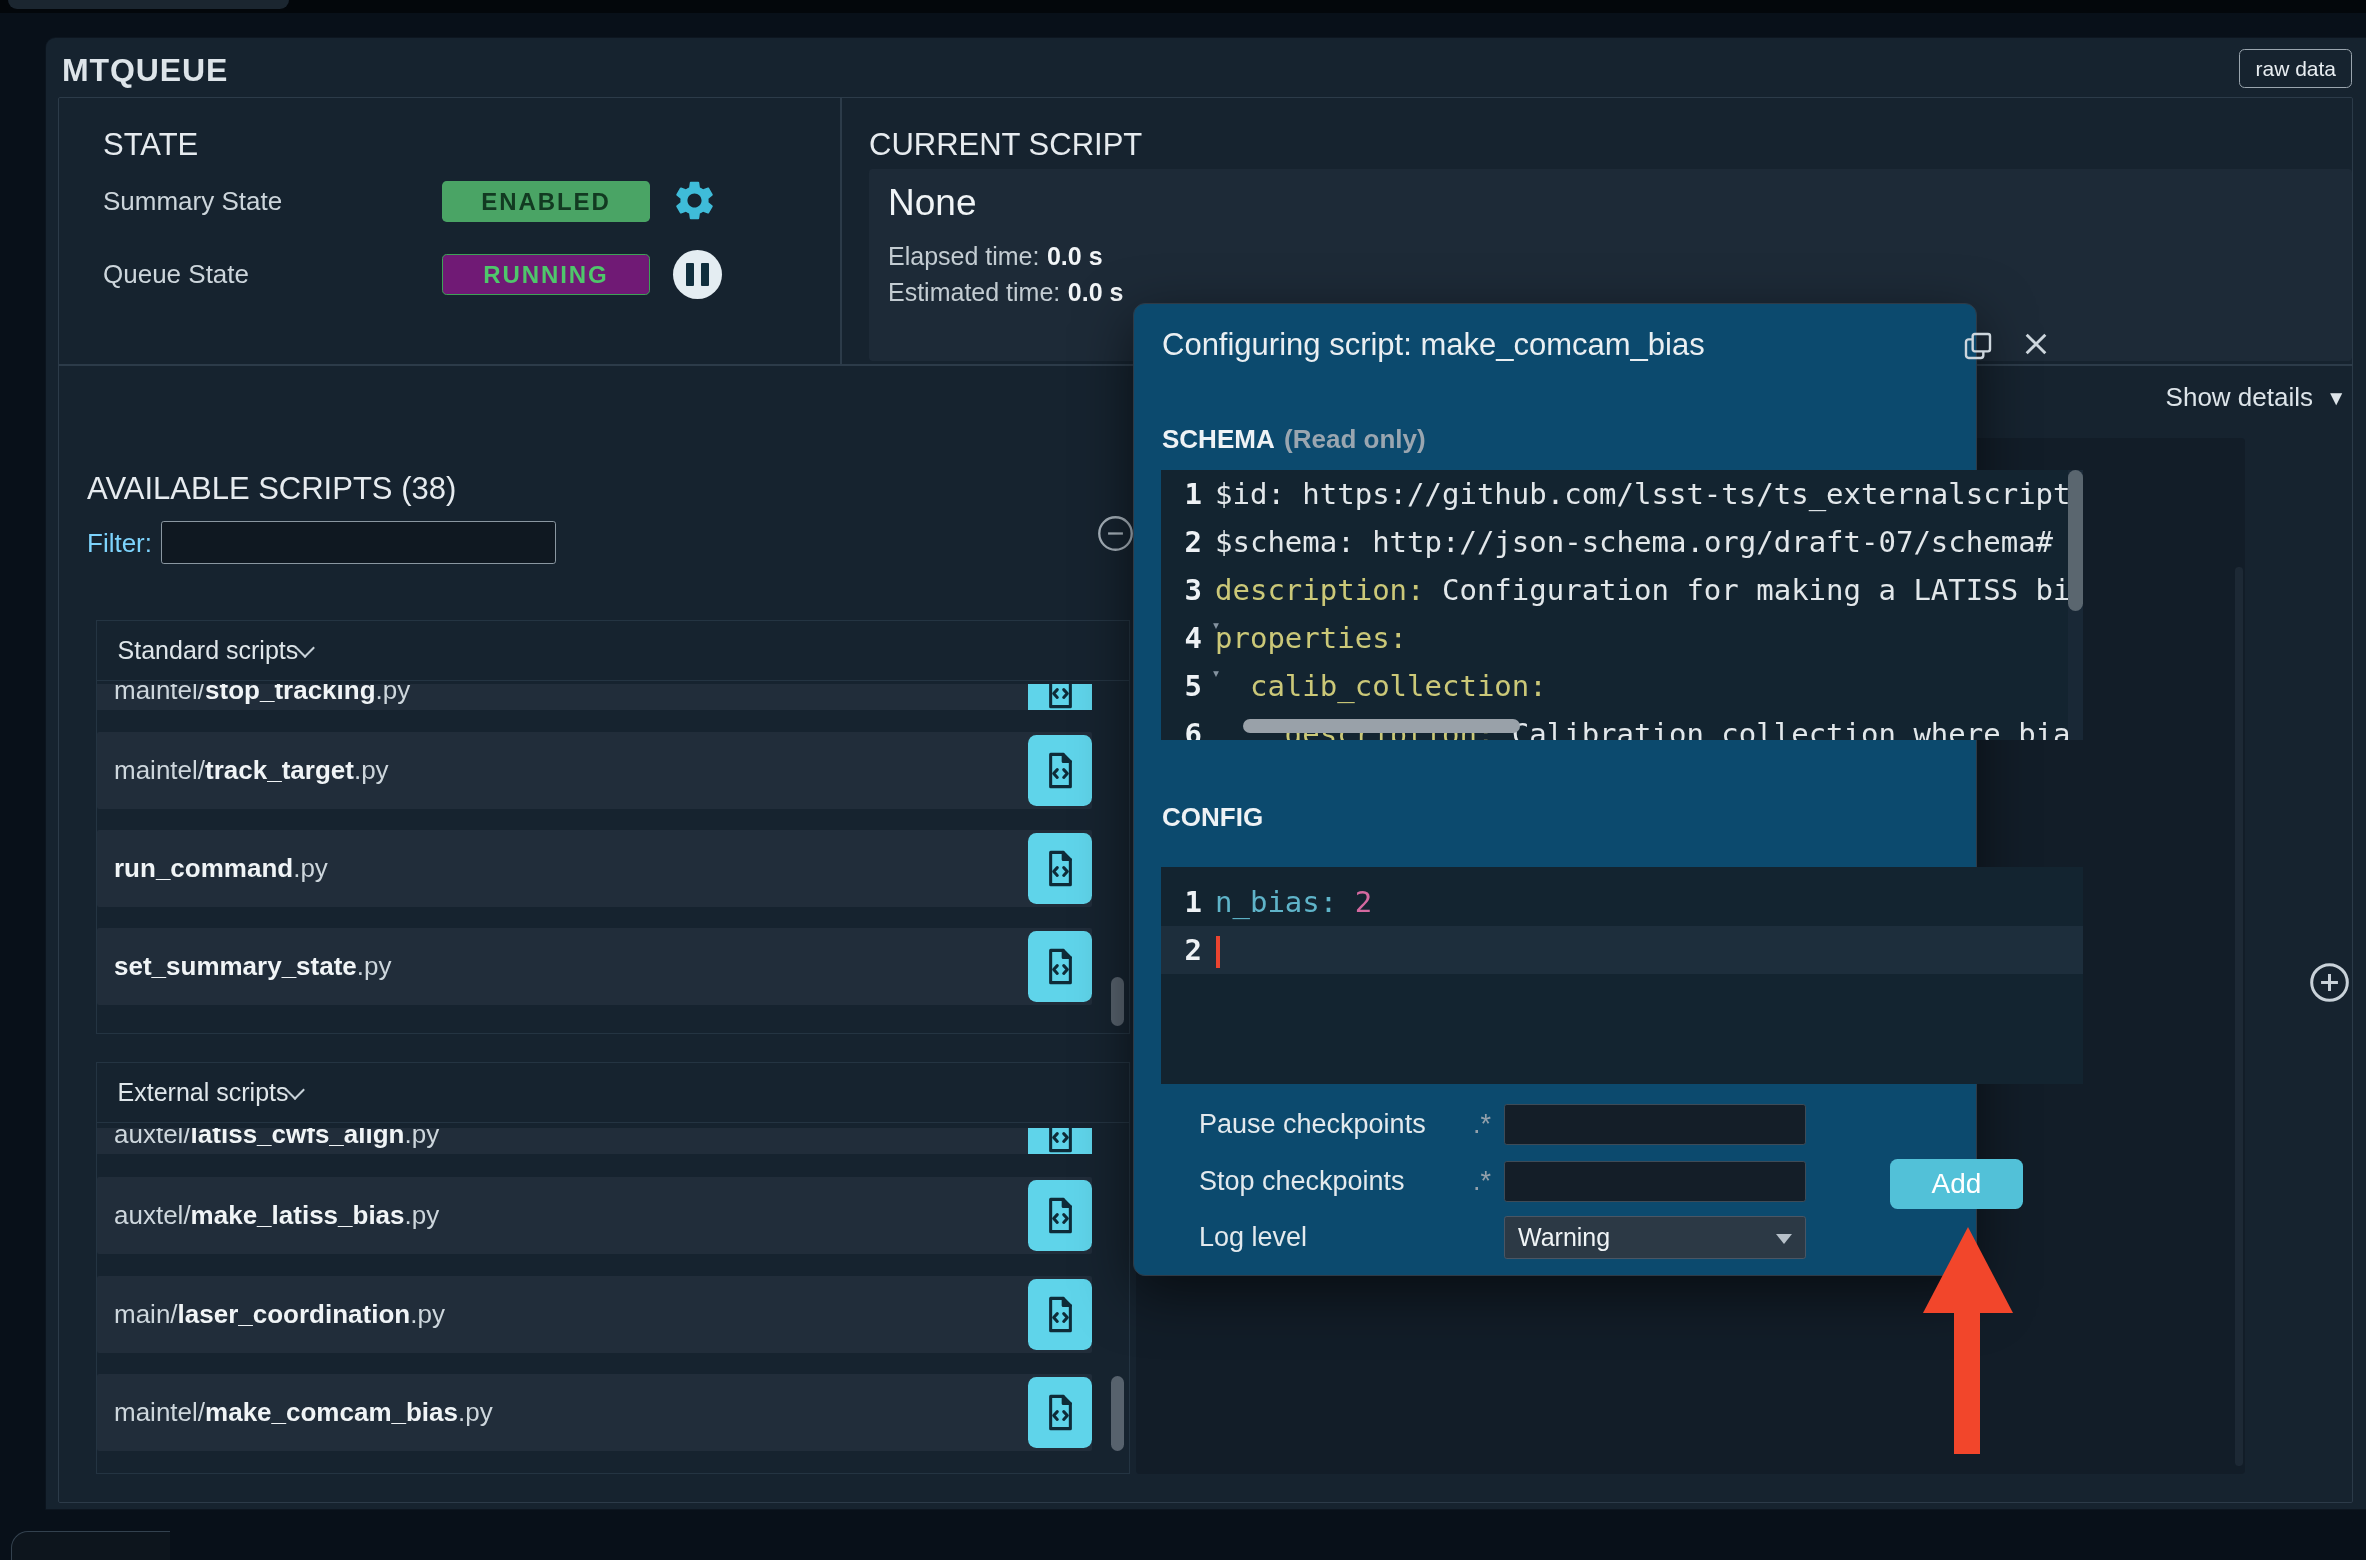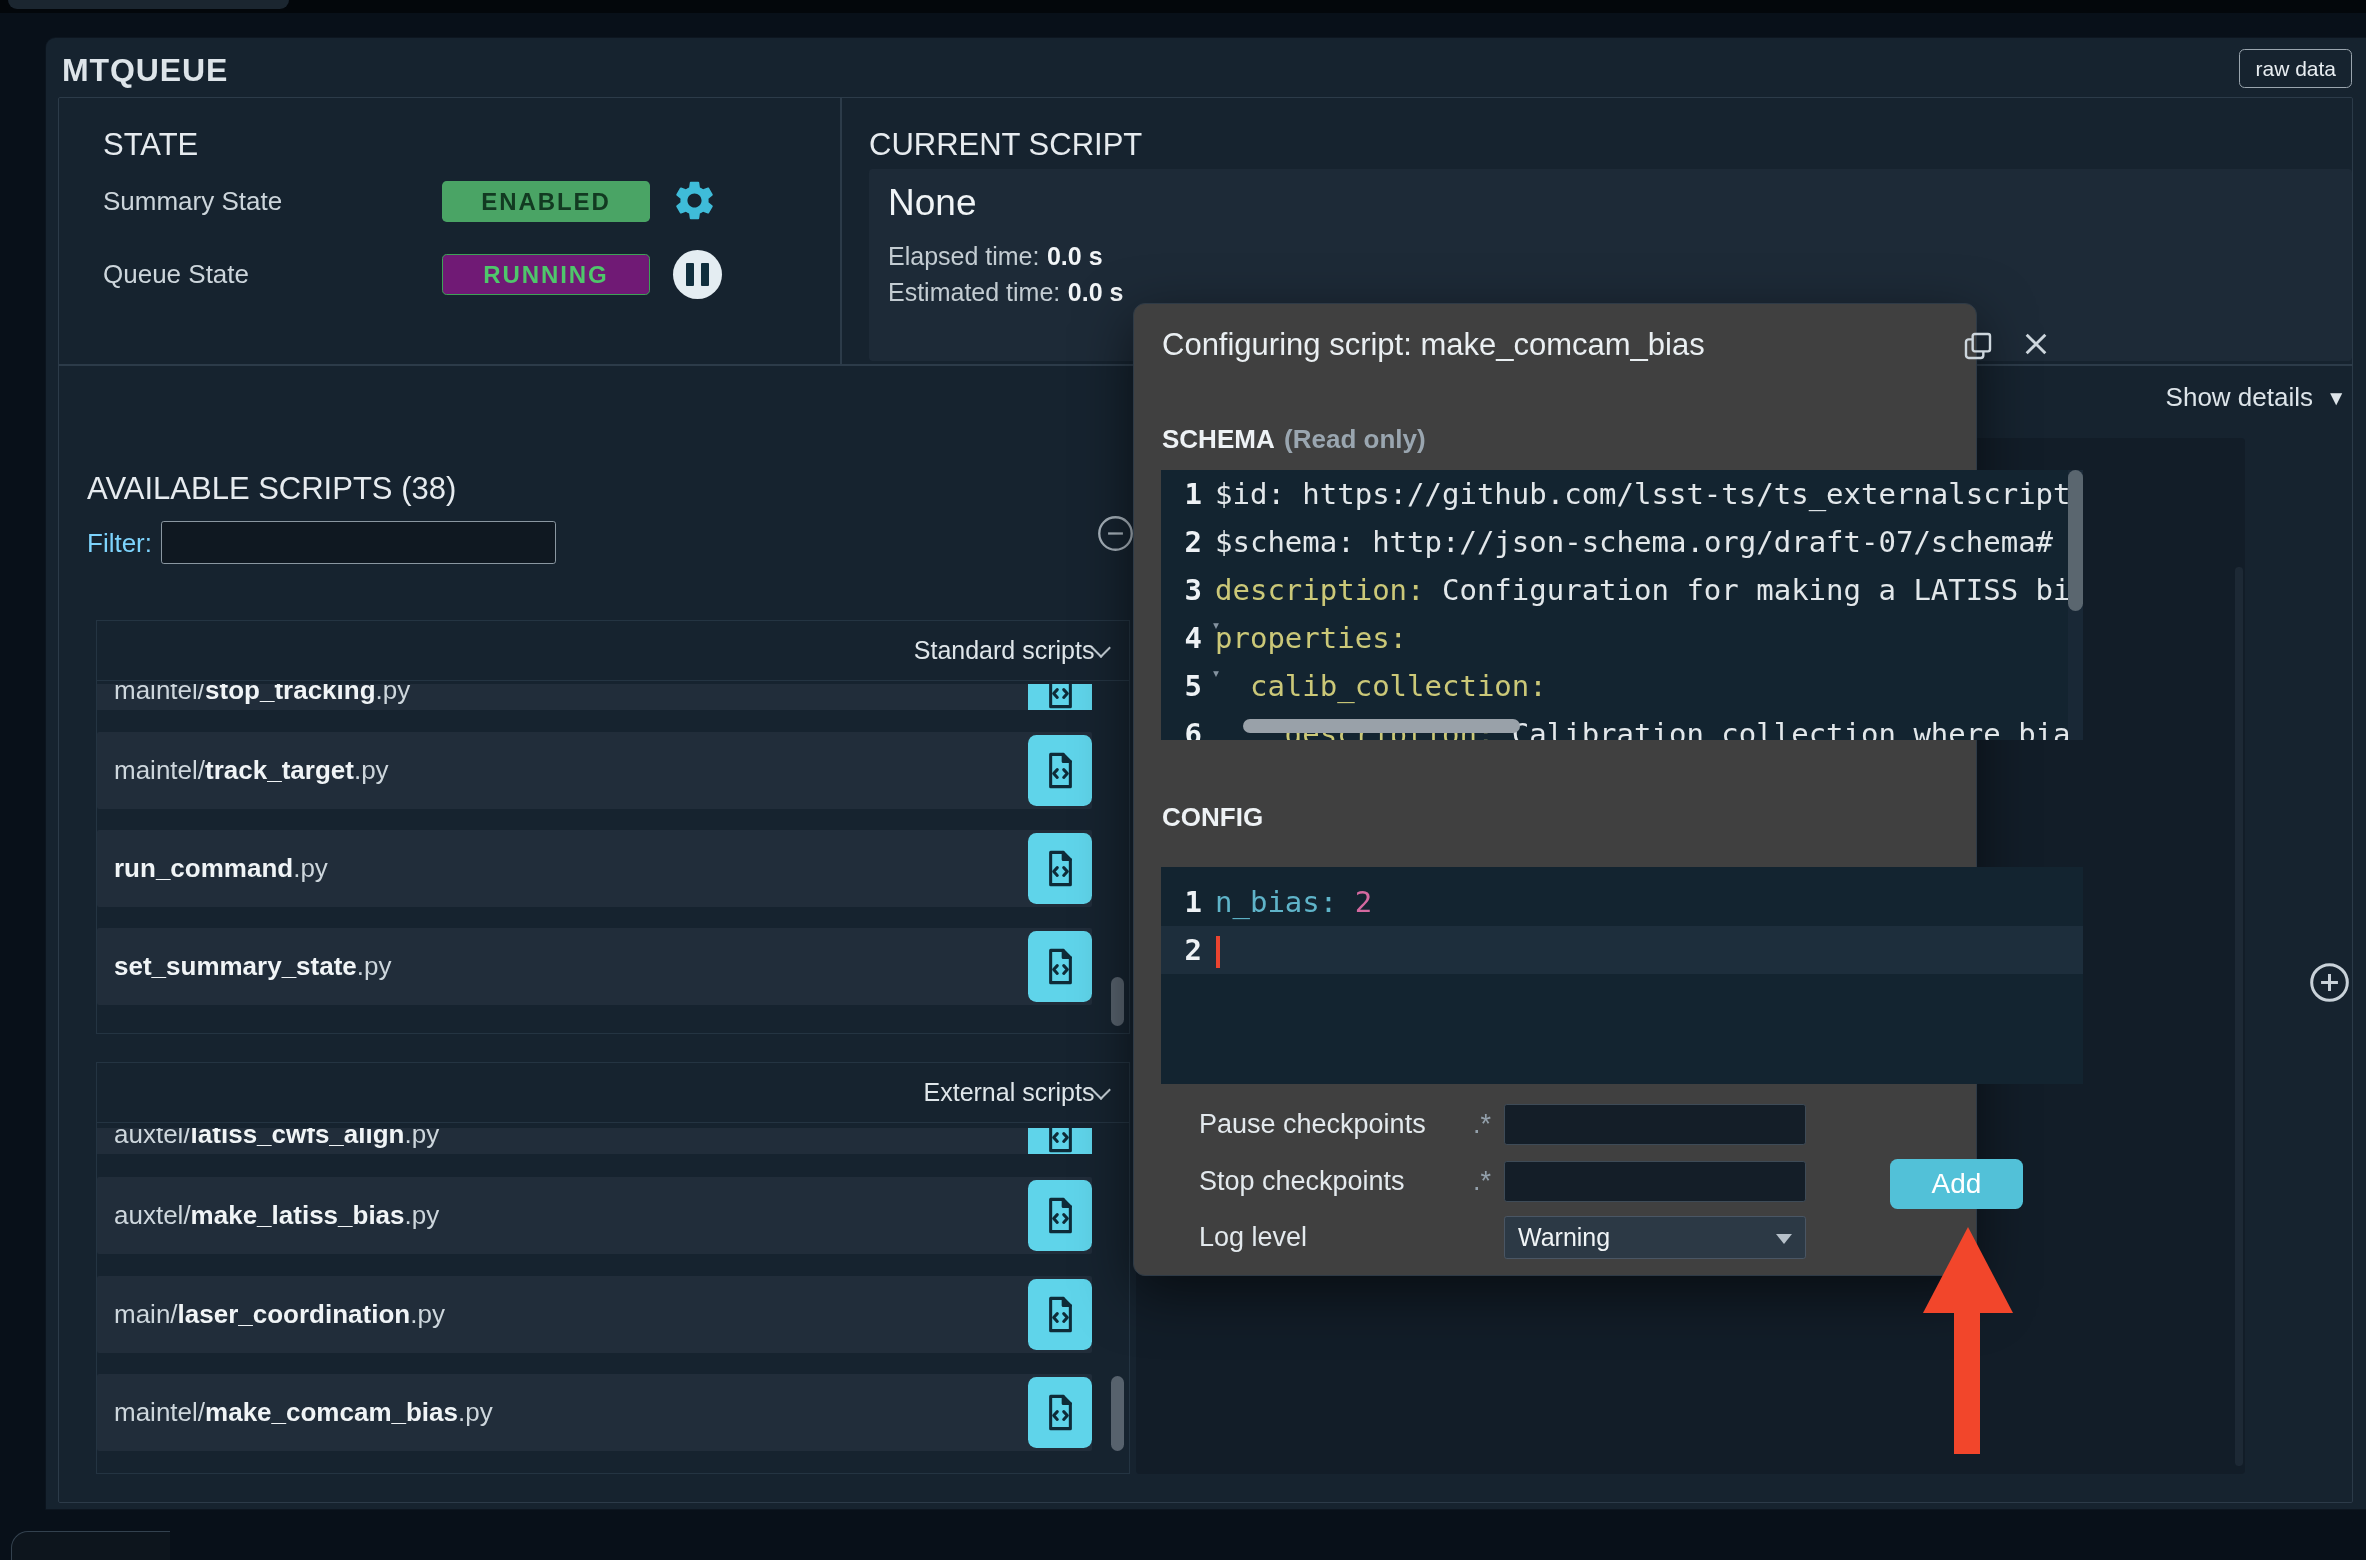--- a/index.html
+++ b/index.html
@@ -49,21 +49,21 @@
   .avail-h{left:87px;top:471px}
   .filter-label{left:87px;top:528px;font-size:26px;color:#7dd3fc}
   .filter-input{left:161px;top:521px;width:395px;height:43px;background:#0f1821;border:0.9px solid #8a97a1;
                 border-radius:2.8px;color:#e8edf1;font-size:24px;padding:0 11.2px;font-family:inherit}
   .collapse{left:1096px;top:514px;width:39px;height:39px;cursor:pointer}
 
   .section{position:absolute;left:96px;width:1034px;border:0.9px solid #243442}
   .sec-std{top:620px;height:414px}
   .sec-ext{top:1062px;height:412px}
   .sec-head{position:absolute;left:0;top:0;width:100%;height:60px;border-bottom:0.9px solid #243442;
-            display:flex;align-items:center;justify-content:flex-end;padding:0 20.6px;font-size:25px;color:#dfe6ea;cursor:pointer}
+            display:flex;align-items:center;justify-content:flex-start;padding:0 20.6px;font-size:25px;color:#dfe6ea;cursor:pointer}
   .chev{width:14px;height:14px;border-right:2.8px solid #c7d1d8;border-bottom:2.8px solid #c7d1d8;
         transform:rotate(45deg);margin-top:-5.6px}
 
   .srow{position:absolute;left:0;width:995px;height:77px;background:#212d3a;border-radius:1.9px;
         display:flex;align-items:center;padding-left:17px;font-size:26px;cursor:pointer}
   .spath{color:#cdd6dc}
   .sname{color:#f0f4f6;font-weight:700}
   .launch{position:absolute;right:0;top:2.8px;width:64px;height:71px;background:#5fd4ea;border-radius:8.4px;
           display:flex;align-items:center;justify-content:center;cursor:pointer}
   .pwin{position:absolute;left:0;width:995px;height:26px;overflow:hidden}
@@ -73,21 +73,21 @@
   .sec-ext .pw{top:65px}
   .sec-ext .r1{top:114px}.sec-ext .r2{top:213px}.sec-ext .r3{top:311px}
   .sthumb{position:absolute;left:1014px;width:13px;border-radius:6.6px;background:#57626d;cursor:pointer}
   .sec-std .sthumb{top:356px;height:49px}
   .sec-ext .sthumb{top:313px;height:75px}
 
   .queue-area{left:1136px;top:438px;width:1109px;height:1036px;background:#121d28;border-radius:3.7px}
   .queue-scroll{left:2235px;top:567px;width:7.5px;height:899px;background:#1d2935;border-radius:3.7px}
   .plus{left:2307px;top:960px;width:47px;height:47px;cursor:pointer}
 
-  .modal{left:1133px;top:303px;width:844px;height:973px;background:#404040;border:0.9px solid #2e3a46;
+  .modal{left:1133px;top:303px;width:844px;height:973px;background:#0c4a6e;border:0.9px solid #2e3a46;
          border-radius:12px;box-shadow:0 17px 56px rgba(0,0,0,.55);z-index:40}
   .m-title{position:absolute;left:28px;top:22.5px;font-size:31px;color:#eaeff2}
   .m-copy{position:absolute;left:828px;top:26px;cursor:pointer}
   .m-close{position:absolute;left:886px;top:24px;cursor:pointer}
   .m-h{position:absolute;left:28px;font-size:26px;font-weight:700;color:#eef2f5}
   .m-h .note{color:#9aa6b0;font-weight:700;margin-left:9.4px}
   .schema-h{top:120px}
   .config-h{top:498px}
   .editor{position:absolute;left:27px;width:922px;background:#132430;overflow:hidden}
   .ed-schema{top:166px;height:270px}

